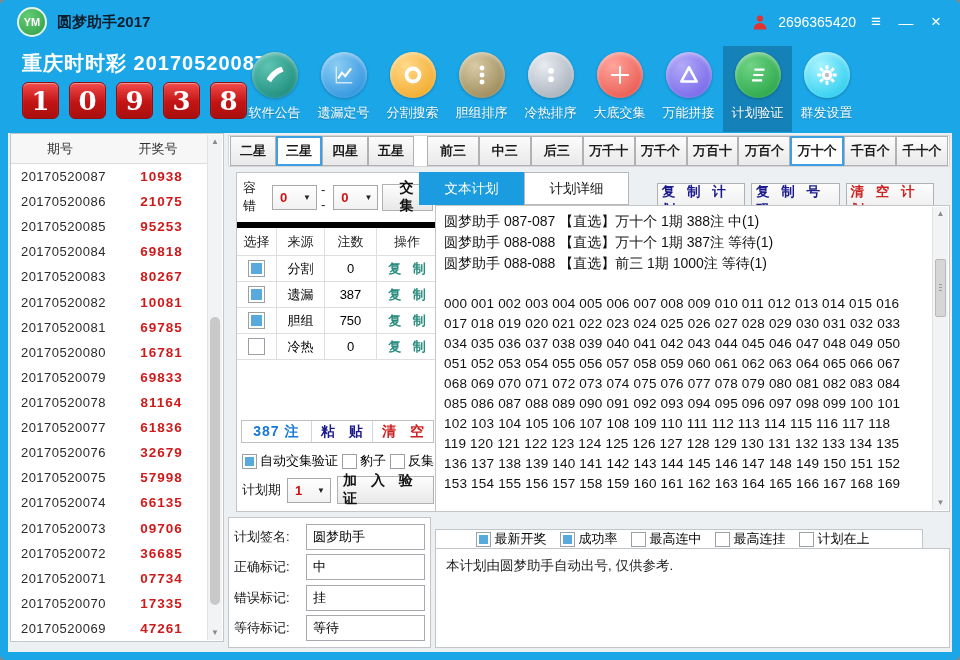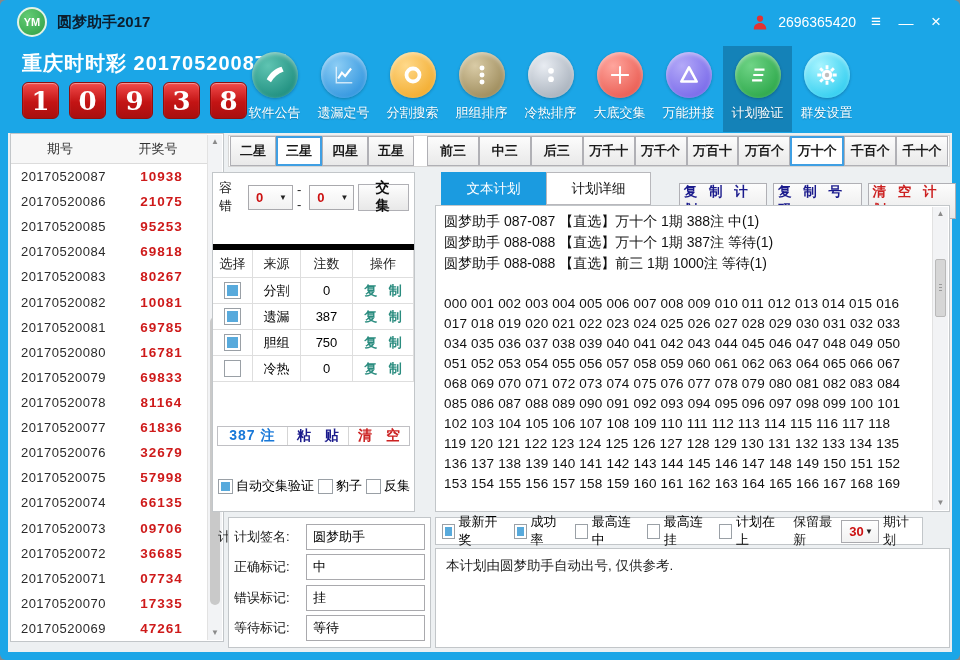--- a/index.html
+++ b/index.html
@@ -58,21 +58,21 @@
   .tabstrip { left:220px; top:2px; width:722px; height:32px; position:absolute; background:#fff;
               border:1px solid #d6d6d6; display:flex; align-items:center; padding:0 1px; }
   .tab { height:30px; line-height:28px; text-align:center; font-size:13px; font-weight:bold; color:#1a1a1a;
          background:linear-gradient(#fcfcfc,#e9e9e9); border:1px solid #b0b0b5; cursor:default; }
   .tab.sel { background:#fff; border:2px solid #3f9fe3; line-height:26px; }
   .tabgroup.star { display:flex; } .tabgroup.star .tab { width:46px; }
   .tabgap { width:13px; height:100%; }
   .tabgroup.pos { display:flex; flex:1; } .tabgroup.pos .tab { flex:1; }
 
   
-  .mid-panel { left:204px; top:39px; width:203px; height:340px; display:flex; flex-direction:column;gap:22px; }
+  .mid-panel { left:228px; top:39px; width:203px; height:340px; display:flex; flex-direction:column; }
   .tol-row { display:flex; align-items:center; padding:6px 5px 5px 6px; gap:4px; }
   .lbl { font-size:13px; color:#1a1a1a; }
   .select { height:25px; background:linear-gradient(#fff,#f1f1f1); border:1px solid #a9a9ad;
             display:flex; align-items:center; font-size:13px; }
   .select .val { color:#cc1111; padding-left:7px; font-weight:bold; }
   .select .caret { margin-left:auto; margin-right:5px; font-size:8px; color:#222; }
   .sel-46 { width:47px; } .sel-44 { width:44px; }
   .gbtn { background:linear-gradient(#fdfdfd,#e8e8e8); border:1px solid #b0b0b5; font-size:14px; font-weight:bold;
           display:flex; align-items:center; justify-content:center; color:#111; cursor:default; }
   .jj-btn { width:52px; height:27px; margin-left:auto; letter-spacing:5px; padding-left:16px; }
@@ -97,41 +97,41 @@
   .pp-row { display:flex; align-items:center; margin:0 4px 7px 5px; gap:6px; }
   .addv { flex:1; height:28px; letter-spacing:5px; padding-left:5px; }
 
   
   .sig-panel { left:220px; top:384px; width:203px; height:131px; display:flex; flex-direction:column; justify-content:space-evenly; padding:2px 5px; }
   .srow { display:flex; align-items:center; height:27px; }
   .srow .lbl { width:72px; }
   .srow .inp { flex:1; height:26px; border:1px solid #a9a9ad; background:#fff; font-size:13px; display:flex; align-items:center; padding-left:6px; }
 
   
-  .plan-head { position:absolute; left:433px; top:39px; width:515px; height:33px; display:flex; }
+  .plan-head { position:absolute; left:411px; top:39px; width:515px; height:33px; display:flex; }
   .ptab { width:107px; height:33px; display:flex; align-items:center; justify-content:center; font-size:13.5px; cursor:default; }
   .ptab.sel { background:#1b9be0; color:#fff; }
   .ptab.plain { background:#fff; border:1px solid #b8b8bc; color:#111; }
   .ph-btn { width:90px; height:36px; margin-top:11px; margin-left:6px; font-size:13.5px; letter-spacing:4px; padding-left:4px; }
   .navy { color:#1a1a8c; } .red { color:#cc2222; }
   .ph-gap { width:22px; }
 
   
   .plan-area { left:427px; top:72px; width:515px; height:307px; }
   .plan-text { position:absolute; left:0; top:0; right:17px; bottom:0; padding:5px 0 0 8px; overflow:hidden; }
   .plan-line { height:21px; line-height:21px; font-size:14px; color:#111; white-space:nowrap; }
   .num-line { height:20px; line-height:20px; font-size:13.5px; color:#111; white-space:nowrap; letter-spacing:.2px; }
   .blank-line { height:20px; }
   .plan-scroll { position:absolute; right:1px; top:1px; bottom:1px; width:16px; background:#f2f3f5; border-left:1px solid #e2e2e2; }
   .plan-thumb { top:52px; height:58px; background:#d6d6d6; border:1px solid #b9b9b9; border-radius:2px; }
   .grip { position:absolute; left:3px; right:3px; top:24px; height:8px;
           background:repeating-linear-gradient(#9a9a9a 0 1px, transparent 1px 3px); }
 
   
-  .opts-bar { left:427px; top:384px; width:488px; height:28px; display:flex; align-items:center; padding:0 6px; font-size:13px; }
+  .opts-bar { left:427px; top:396px; width:488px; height:28px; display:flex; align-items:center; padding:0 6px; font-size:13px;flex-direction:column; }
   .obox { display:flex; align-items:center; gap:4px; margin-right:13px; }
   .keep-wrap { display:flex; align-items:center; gap:4px; margin-left:2px; }
   .notice-box { left:427px; top:415px; width:515px; height:100px; padding:8px 10px; font-size:13.5px; color:#1a1a1a; }
 </style>
 </head>
 <body>
 
 <div class="window">
 
   <div class="titlebar">

